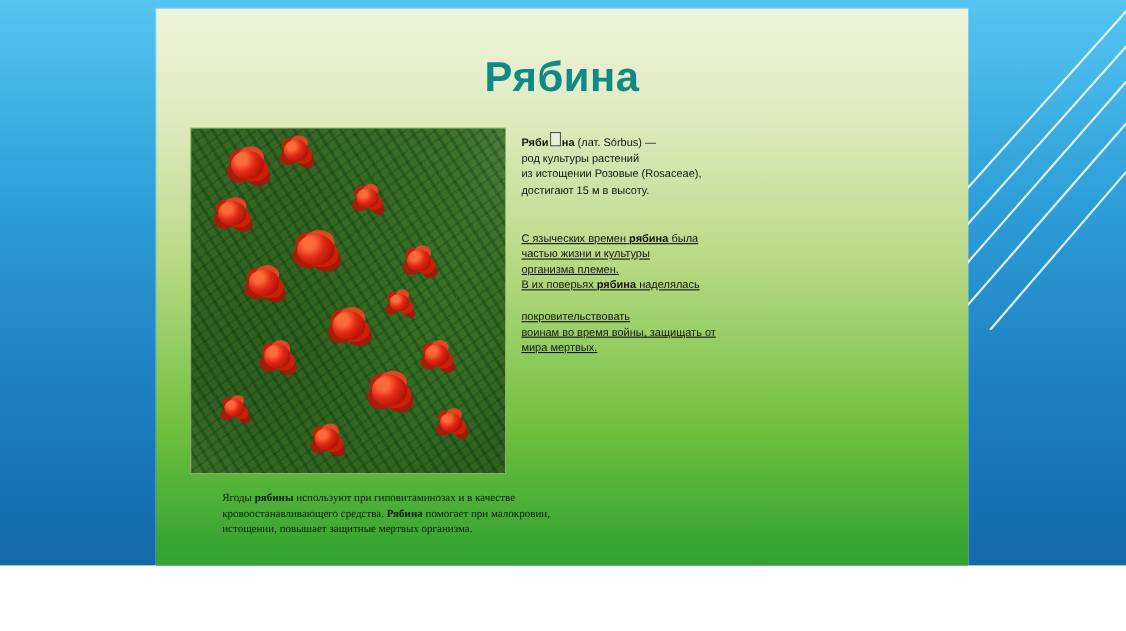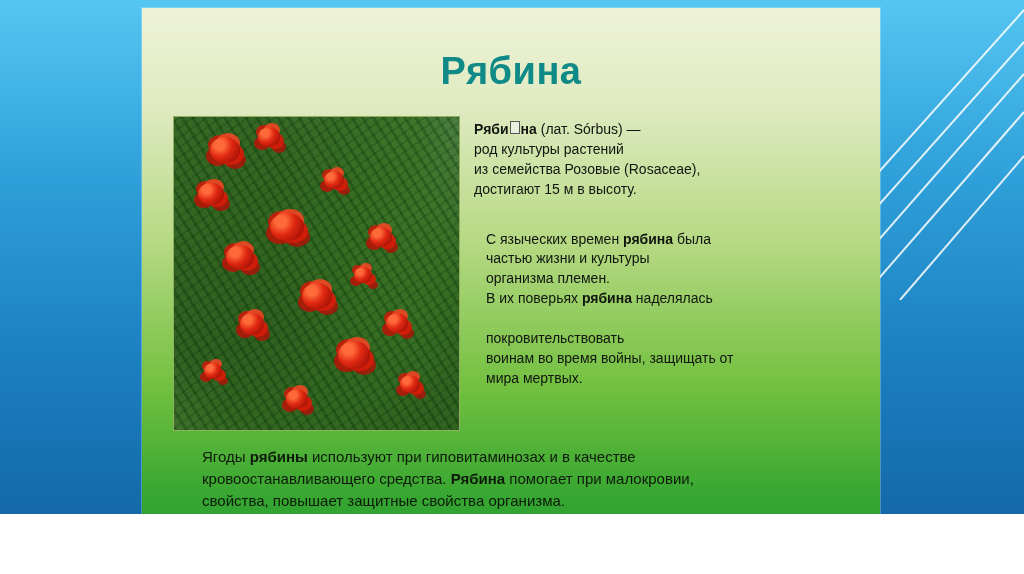--- a/index.html
+++ b/index.html
@@ -109,44 +109,45 @@
       10px 10px 0 -4px rgba(170,20,8,0.85);
   }
 
   
   .text-col {
     position: absolute;
     left: 332px;
     top: 112px;
     width: 380px;
     color: #11150f;
-    font-size: 14px;
+    font-size: 10px;
     line-height: 1.42;
   }
   .para-1 { margin: 0 0 0 0; }
-  .para-2 { margin: 30px 0 0 12px; }
+  .para-2 { margin: 30px 0 0 0; text-decoration: underline; }
   .text-col b { font-weight: bold; }
   .nbsp-box {
     display: inline-block;
     width: 8px;
     height: 11px;
     border: 1px solid #555;
     background: #e9eedd;
     vertical-align: baseline;
     margin: 0 1px;
   }
 
   .footer-text {
     position: absolute;
     left: 60px;
     top: 438px;
     width: 648px;
-    font-size: 15px;
+    font-size: 10px;
     line-height: 1.45;
     color: #0d1a0a;
+    font-family: Liberation Serif, serif;
   }
   .footer-text b { font-weight: bold; }
 </style>
 </head>
 <body>
 
 <div class="slide-root">
 
   <svg class="deco-lines" viewBox="0 0 360 300" preserveAspectRatio="none">
     <g stroke="#ffffff" stroke-width="2" fill="none" opacity="0.85">
@@ -182,36 +183,36 @@
         <span class="berry-cluster" style="left:30px;  top:246px; width:18px; height:16px;"></span>
         <span class="berry-cluster" style="left:112px; top:272px; width:22px; height:20px;"></span>
         <span class="berry-cluster" style="left:180px; top:150px; width:18px; height:16px;"></span>
       </div>
     </div>
 
     <div class="text-col">
       <p class="para-1">
         <b>Ряби</b><span class="nbsp-box"></span><b>на</b> (лат. S<span style="font-style:normal">ó</span>rbus) —<br>
         <span> род культуры растений</span><br>
-        <span>из семейства Розовые (Rosaceae),</span><br>
+        <span>из истощении Розовые (Rosaceae),</span><br>
         <span>достигают 15 м в высоту.</span>
       </p>
 
       <p class="para-2">
         С языческих времен <b>рябина</b> была<br>
         <span>частью жизни и культуры</span><br>
         <span>организма племен.</span><br>
         В их поверьях <b>рябина</b> наделялась<br>
         <br>
         <span>покровительствовать</span><br>
         <span>воинам во время войны, защищать от</span><br>
         <span>мира мертвых.</span>
       </p>
     </div>
 
     <div class="footer-text">
       Ягоды <b>рябины</b> используют при гиповитаминозах и в качестве<br>
       кровоостанавливающего средства. <b>Рябина</b> помогает при малокровии,<br>
-      <span>свойства, повышает защитные свойства организма.</span>
+      <span>истощении, повышает защитные мертвых организма.</span>
     </div>
 
   </div>
 </div>
 
 </body></html>

